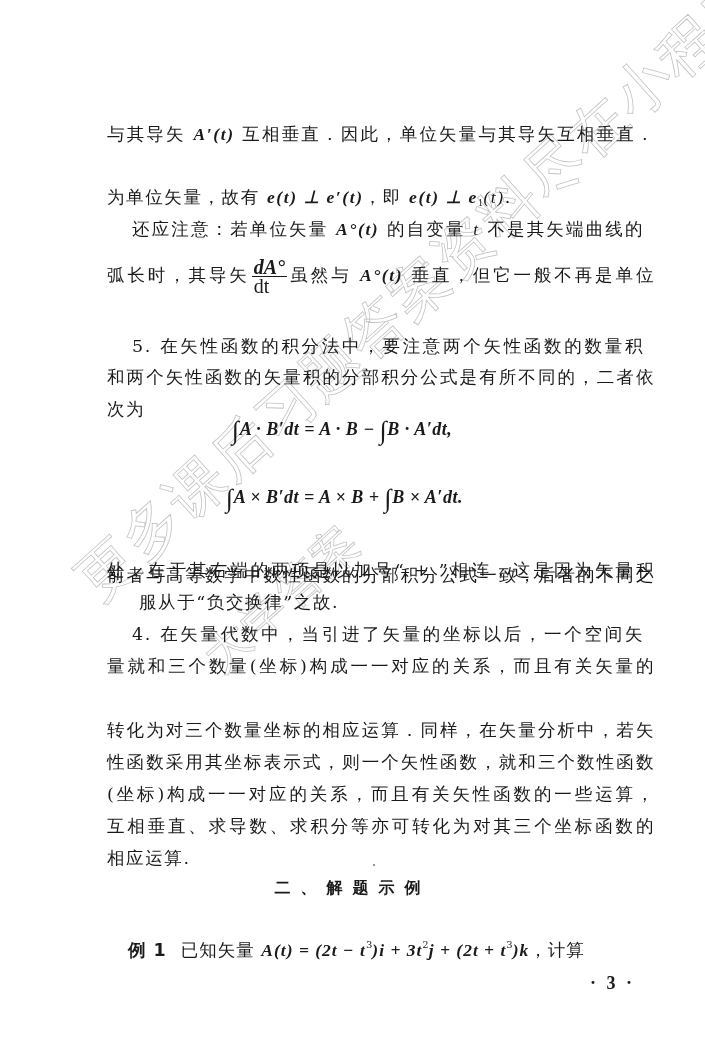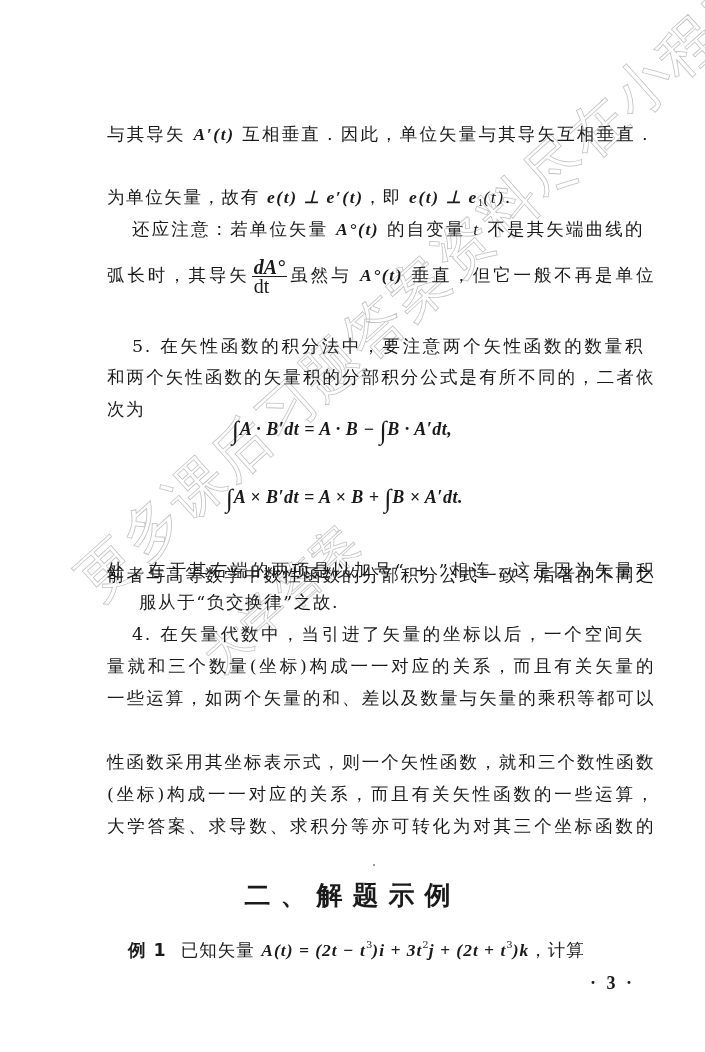--- a/index.html
+++ b/index.html
@@ -56,21 +56,21 @@
       letter-spacing: 0.5px;
     }
     .integral { font-size: 26px; vertical-align: -4px; font-style: normal; }
     .heading {
       position: absolute;
       left: 0; width: 705px;
       top: 878px;
       text-align: center;
       font-family: "DejaVu Sans", "Liberation Sans", sans-serif;
       font-weight: bold;
-      font-size: 26px;
+      font-size: 16px;
       letter-spacing: 10px;
     }
     .example {
       position: absolute;
       left: 128px;
       top: 938px;
       font-size: 17.5px;
       white-space: nowrap;
       letter-spacing: 1px;
       text-align: center;
@@ -152,24 +152,25 @@
   <div class="formula" style="left:226px; top:484px;">
     <span class="integral">∫</span><span class="mb">A × B′dt  =  A × B  +  </span><span class="integral">∫</span><span class="mb">B × A′dt.</span>
   </div>
 
   <div class="line" style="top:527px;margin-top:36px;">前者与高等数学中数性函数的分部积分公式一致，后者的不同之</div>
   <div class="line" style="top:558px;">处，在于其右端的两项是以加号“ + ”相连，这是因为矢量积</div>
   <div class="line last" style="top:590px;margin-left:32px;">服从于“负交换律”之故.</div>
 
   <div class="line indent" style="top:622px;">4. 在矢量代数中，当引进了矢量的坐标以后，一个空间矢</div>
   <div class="line" style="top:654px;">量就和三个数量(坐标)构成一一对应的关系，而且有关矢量的</div>
-  <div class="line" style="top:686px;">一些运算，如两个矢量的和、差以及数量与矢量的乘积等都可以</div>
+  <div class="line" style="top:718px;">转化为对三个数量坐标的相应运算．同样，在矢量分析中，若矢</div>
   <div class="line" style="top:750px;">性函数采用其坐标表示式，则一个矢性函数，就和三个数性函数</div>
   <div class="line" style="top:782px;">(坐标)构成一一对应的关系，而且有关矢性函数的一些运算，</div>
-  <div class="line" style="top:814px;">大学答案、求导数、求积分等亦可转化为对其三个坐标函数的</div>
+  <div class="line" style="top:814px;">互相垂直、求导数、求积分等亦可转化为对其三个坐标函数的</div>
+  <div class="line last" style="top:846px;">相应运算.</div>
 
   <div class="dot"></div>
 
   <div class="heading">二、解题示例</div>
 
   <div class="example">
     <span class="label">例 1</span><span>已知矢量 </span><span class="mb">A(t) = (2t − t</span><sup>3</sup><span class="mb">)i + 3t</span><sup>2</sup><span class="mb">j + (2t + t</span><sup>3</sup><span class="mb">)k</span><span>，计算</span>
   </div>
 
   <div class="page-number">· 3 ·</div>

